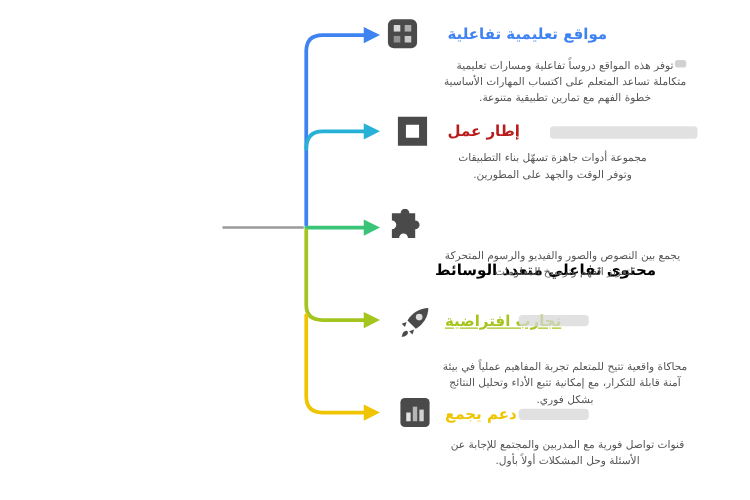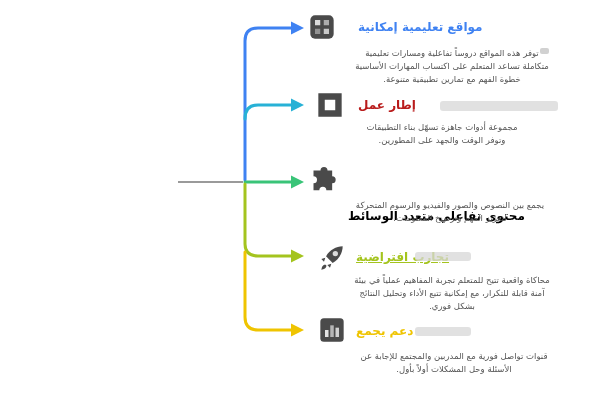--- a/index.html
+++ b/index.html
@@ -50,21 +50,21 @@
 
 
   <div class="node row" style="left:0;top:0;">
     <svg class="icon" style="left:308px;top:13px;width:28px;height:28px;" viewBox="0 0 24 24">
       <rect class="ico" x="2" y="2" width="20" height="20" rx="4"></rect>
       <rect x="6" y="6" width="4.5" height="4.5" fill="#ffffff" opacity="0.8"></rect>
       <rect x="13.5" y="6" width="4.5" height="4.5" fill="#ffffff" opacity="0.55"></rect>
       <rect x="6" y="13.5" width="4.5" height="4.5" fill="#ffffff" opacity="0.4"></rect>
       <rect x="13.5" y="13.5" width="4.5" height="4.5" fill="#ffffff" opacity="0.7"></rect>
     </svg>
-    <div class="title" style="position:absolute;left:358px;top:20px;color:#3f82f2;">مواقع تعليمية إمكانية</div>
+    <div class="title" style="position:absolute;left:358px;top:20px;color:#3f82f2;">مواقع تعليمية تفاعلية</div>
     <div class="desc" style="left:355px;top:47px;width:194px;">توفر هذه المواقع دروساً تفاعلية ومسارات تعليمية متكاملة تساعد المتعلم على اكتساب المهارات الأساسية خطوة الفهم مع تمارين تطبيقية متنوعة.</div>
     <span class="chip" style="position:absolute;left:540px;top:48px;"></span>
   </div>
 
   <div class="node row" style="left:0;top:0;">
     <svg class="icon" style="left:316px;top:91px;width:28px;height:28px;" viewBox="0 0 24 24">
       <path class="ico" d="M2,2 H22 V22 H2 Z M7.5,7.5 V16.5 H16.5 V7.5 Z"></path>
     </svg>
     <div class="title" style="position:absolute;left:358px;top:98px;color:#b91c1c;">إطار عمل</div>
     <div class="hbar" style="left:440px;top:101px;width:118px;height:10px;"></div>
@@ -80,21 +80,21 @@
   </div>
 
   <div class="node row" style="left:0;top:0;">
     <svg class="icon" style="left:316px;top:241px;width:32px;height:32px;" viewBox="0 0 24 24">
       <path class="ico" d="M20,4 C15,4 10,7 7.5,11.5 L12.5,16.5 C17,14 20,9 20,4 Z"></path>
       <circle cx="14.5" cy="9.5" r="2" fill="#ffffff" opacity="0.8"></circle>
       <path class="ico" d="M7,12.5 L4,13.5 L6,15.5 Z M11.5,17 L10.5,20 L8.5,18 Z M4.5,19.5 C5.5,17.5 7,17.5 7.5,18 C8,18.5 8,20 6,21 L4,21.5 Z"></path>
     </svg>
     <div class="title" style="position:absolute;left:356px;top:250px;color:#a4c41e;text-decoration:underline;">تجارب افتراضية</div>
     <div class="hbar" style="left:415px;top:252px;width:56px;height:9px;"></div>
-    <div class="desc" style="left:352px;top:274px;width:200px;">محاكاة واقعية تتيح للمتعلم تجربة المفاهيم عملياً في بيئة آمنة قابلة للتكرار، مع إمكانية تتبع الأداء وتحليل النتائج بشكل فوري.</div>
+    <div class="desc" style="left:352px;top:288px;width:200px;">محاكاة واقعية تتيح للمتعلم تجربة المفاهيم عملياً في بيئة آمنة قابلة للتكرار، مع إمكانية تتبع الأداء وتحليل النتائج بشكل فوري.</div>
   </div>
 
   <div class="node row" style="left:0;top:0;">
     <svg class="icon" style="left:318px;top:316px;width:28px;height:28px;" viewBox="0 0 24 24">
       <rect class="ico" x="2" y="2" width="20" height="20" rx="3"></rect>
       <rect x="6" y="12" width="3" height="6" fill="#ffffff" opacity="0.85"></rect>
       <rect x="10.5" y="8" width="3" height="10" fill="#ffffff" opacity="0.6"></rect>
       <rect x="15" y="10" width="3" height="8" fill="#ffffff" opacity="0.75"></rect>
     </svg>
     <div class="title" style="position:absolute;left:356px;top:324px;color:#efc400;">دعم يجمع</div>

